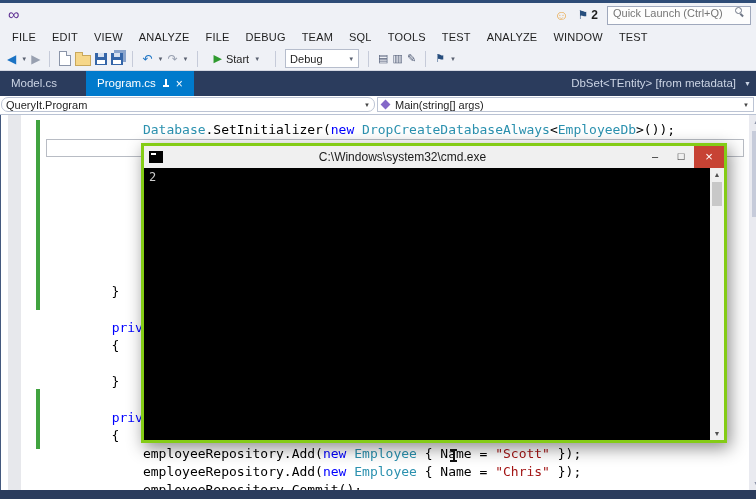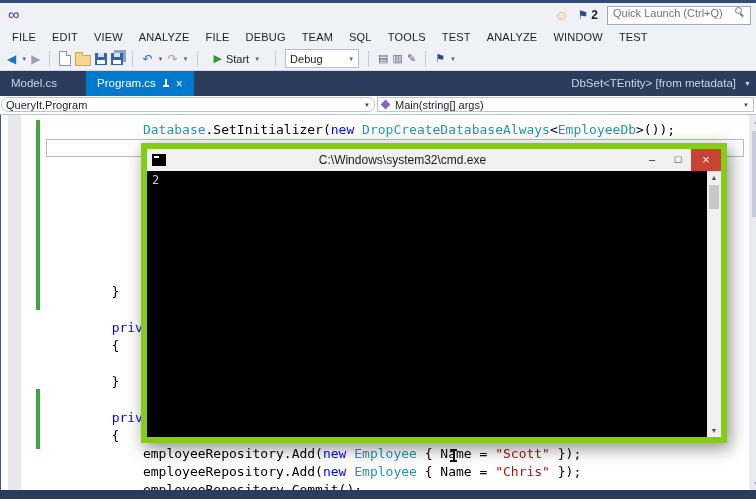--- a/index.html
+++ b/index.html
@@ -83,21 +83,21 @@
   .esb-arrow{position:absolute;left:0;width:15px;text-align:center;font-size:7px;color:#8a91a5;}
   .esb-up{top:3px;} .esb-down{bottom:3px;}
   .esb-thumb{position:absolute;left:3px;right:3px;top:16px;height:86px;background:#c6cbda;}
   
   .ibeam{position:absolute;left:441px;top:333px;width:9px;height:15px;}
   .ibeam::before{content:"";position:absolute;left:4px;top:2px;width:1.5px;height:11px;background:#111;}
   .ibeam::after{content:"";position:absolute;left:1px;top:1px;width:7px;height:1.5px;background:#111;
                 box-shadow:0 11px 0 #111;}
   
   .console{position:absolute;left:133px;top:28px;width:586px;height:300px;background:#000;
-           border:6px solid #84cc16;box-shadow:3px 5px 16px rgba(0,0,0,.45);box-sizing:border-box;}
+           border:3px solid #84cc16;box-shadow:3px 5px 16px rgba(0,0,0,.45);box-sizing:border-box;}
   .console-titlebar{height:22px;background:#f0f0f0;display:flex;align-items:center;}
   .console-icon{width:14px;height:12px;background:#000;margin-left:5px;position:relative;}
   .console-icon::after{content:"";position:absolute;left:2px;top:2px;width:5px;height:1.5px;background:#fff;}
   .console-title{flex:1;text-align:center;font-size:12px;color:#1a1a1a;}
   .cbtn{width:26px;height:22px;line-height:21px;text-align:center;font-size:11px;color:#222;cursor:default;}
   .cbtn.close{width:30px;background:#c74334;color:#fff;font-size:13px;}
   .console-body{position:absolute;left:0;top:22px;right:0;bottom:0;background:#000;}
   .console-output{position:absolute;left:5px;top:2px;right:18px;font-family:"DejaVu Sans Mono","Liberation Mono",monospace;
                   font-size:12px;line-height:14px;color:#cccccc;white-space:pre;}
   .console-scrollbar{position:absolute;right:0;top:0;bottom:0;width:14px;background:#f0f0f0;}

